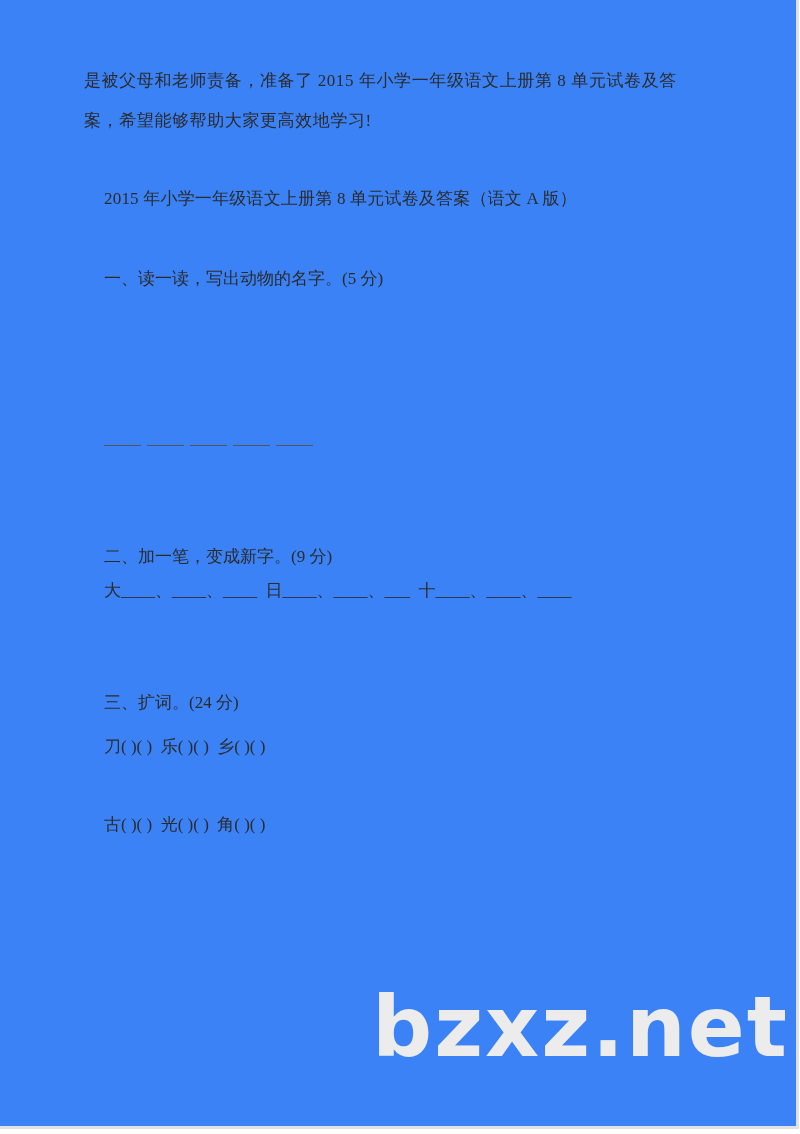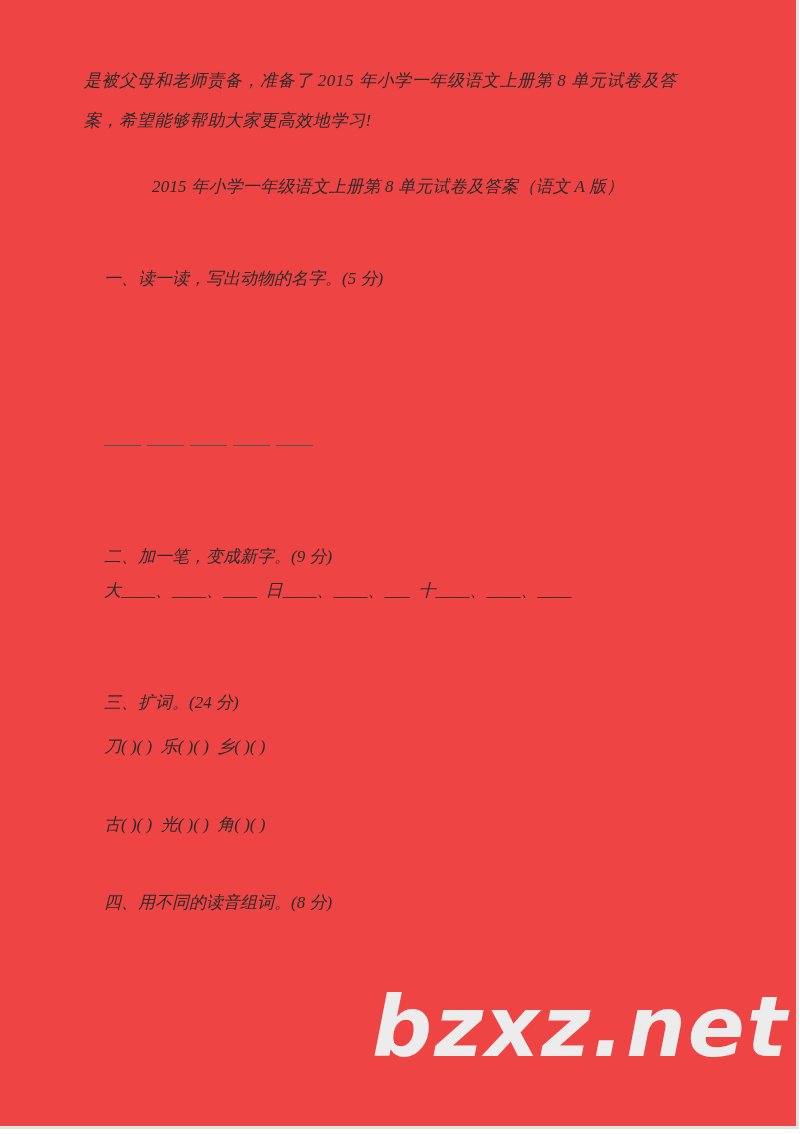--- a/index.html
+++ b/index.html
@@ -14,35 +14,34 @@
       overflow: hidden;
       font-family: "Liberation Serif", "DejaVu Serif", serif;
       color: #2a2a2a;
     }
     .page {
       position: absolute;
       left: 0;
       top: 0;
       width: 796px;
       height: 1126px;
-      background: #ef4444;
+      background: #3b82f6;
       border-right: 3px solid #e2e2e2;
       border-bottom: 3px solid #e2e2e2;
-      font-style: italic;
     }
     .line {
       position: absolute;
       font-size: 17px;
       line-height: 22px;
       white-space: pre;
       color: #2b2b2b;
     }
     .intro1 { left: 84px; top: 70px; letter-spacing: 0.6px; }
     .intro2 { left: 84px; top: 110px; letter-spacing: 0.6px; }
-    .title  { left: 104px; top: 176px; letter-spacing: 0.2px; margin-left: 48px; }
+    .title  { left: 104px; top: 188px; letter-spacing: 0.2px; }
     .q1     { left: 104px; top: 268px; }
     .pinyin { left: 104px; top: 346px; }
     .blanks5 { left: 104px; top: 426px; }
     .q2     { left: 104px; top: 502px; margin-top: 44px; }
     .add    { left: 104px; top: 580px; }
     .q3     { left: 104px; top: 692px; }
     .exp1   { left: 104px; top: 736px; text-align: center; }
     .exp2   { left: 104px; top: 814px; }
     .q4     { left: 104px; top: 892px; }
     .poly   { left: 104px; top: 968px; }
@@ -91,16 +90,15 @@
     <span class="blank"></span>
   </div>
 
   <div class="line q2">二、加一笔，变成新字。(9 分)</div>
   <div class="line add">大____、____、____  日____、____、___  十____、____、____</div>
 
   <div class="line q3">三、扩词。(24 分)</div>
   <div class="line exp1">刀( )( )  乐( )( )  乡( )( )</div>
   <div class="line exp2">古( )( )  光( )( )  角( )( )</div>
 
-  <div class="line q4">四、用不同的读音组词。(8 分)</div>
 
   <div class="watermark">bzxz.net</div>
 </div>
 
 </body></html>

